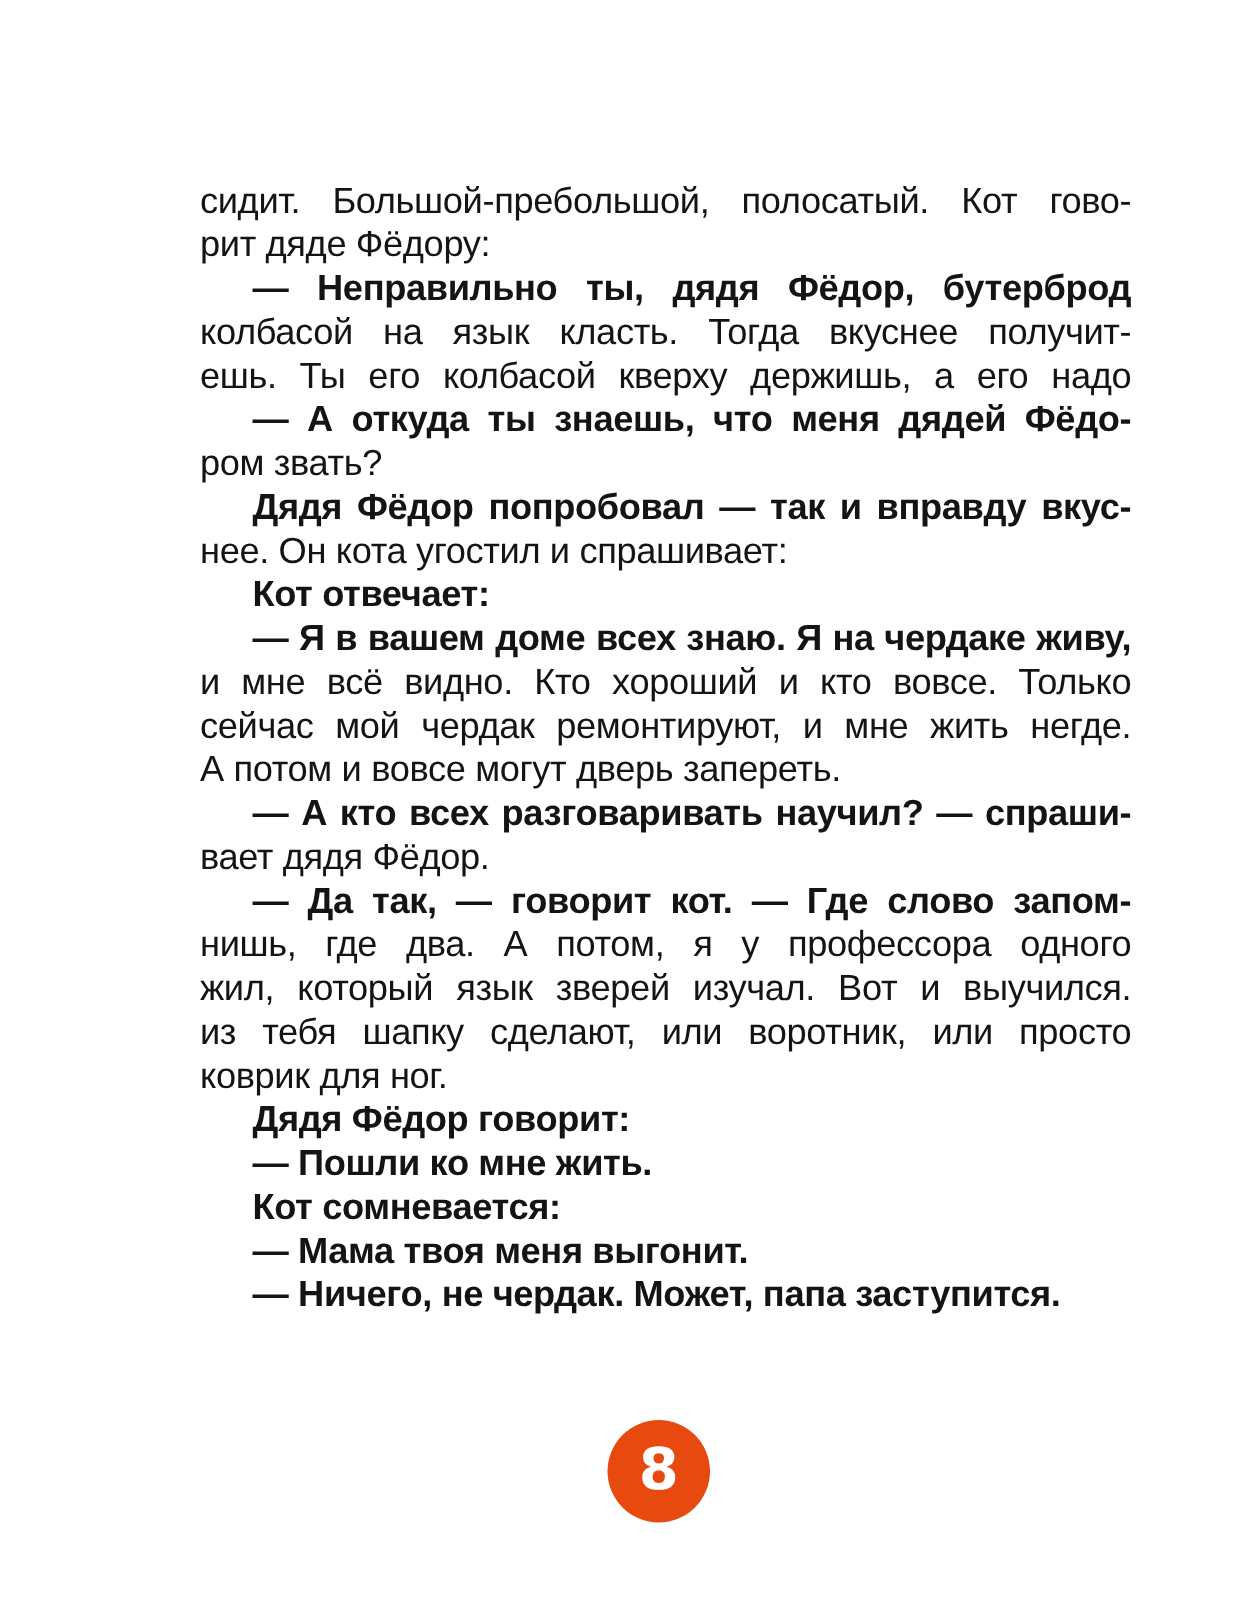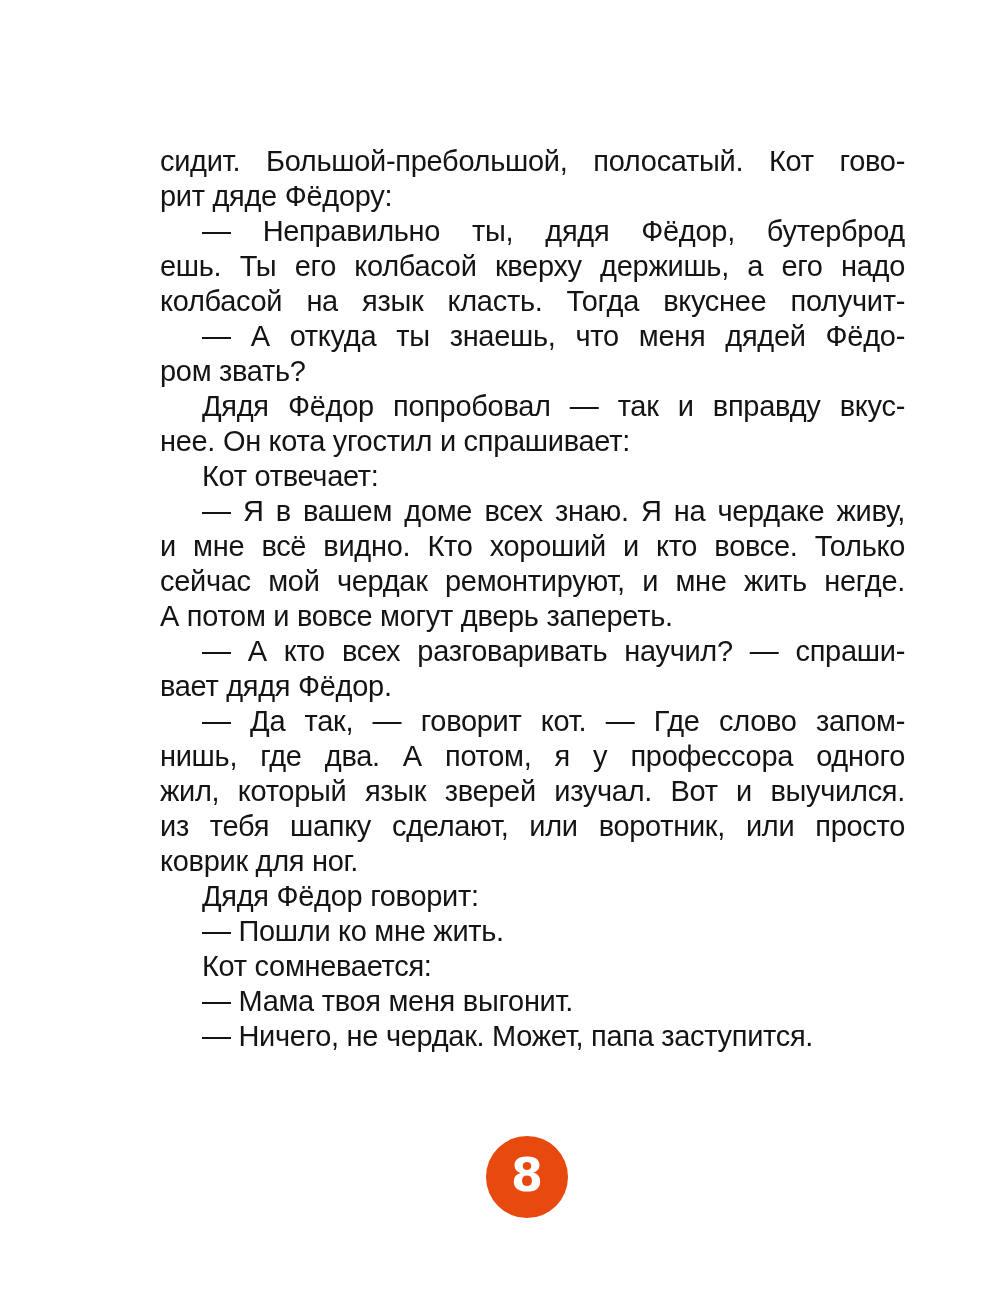--- a/index.html
+++ b/index.html
@@ -32,21 +32,21 @@
     letter-spacing: -0.3px;
     color: var(--text-color);
   }
   .para { margin: 0; }
   .line {
     text-align: justify;
     text-align-last: left;
     white-space: normal;
   }
   .line.j { text-align-last: justify; }
-  .line.i { text-indent: 42px; }
+  .line.i { text-indent: 42px; font-weight: bold; }
   .page-number-badge {
     position: absolute;
     left: 486px;
     top: 1136px;
     width: 82px;
     height: 82px;
     border-radius: 50%;
     background: var(--badge-color);
     display: flex;
     align-items: center;
@@ -68,22 +68,22 @@
 
   <div class="text-block">
 
     <div class="para">
       <div class="line j">сидит. Большой-пребольшой, полосатый. Кот гово-</div>
       <div class="line">рит дяде Фёдору:</div>
     </div>
 
     <div class="para">
       <div class="line j i">— Неправильно ты, дядя Фёдор, бутерброд</div>
+      <div class="line j">колбасой на язык класть. Тогда вкуснее получит-</div>
       <div class="line j">ешь. Ты его колбасой кверху держишь, а его надо</div>
-      <div class="line j">колбасой на язык класть. Тогда вкуснее получит-</div>
     </div>
 
     <div class="para">
       <div class="line j i">— А откуда ты знаешь, что меня дядей Фёдо-</div>
       <div class="line">ром звать?</div>
     </div>
 
     <div class="para">
       <div class="line j i">Дядя Фёдор попробовал — так и вправду вкус-</div>
       <div class="line">нее. Он кота угостил и спрашивает:</div>

